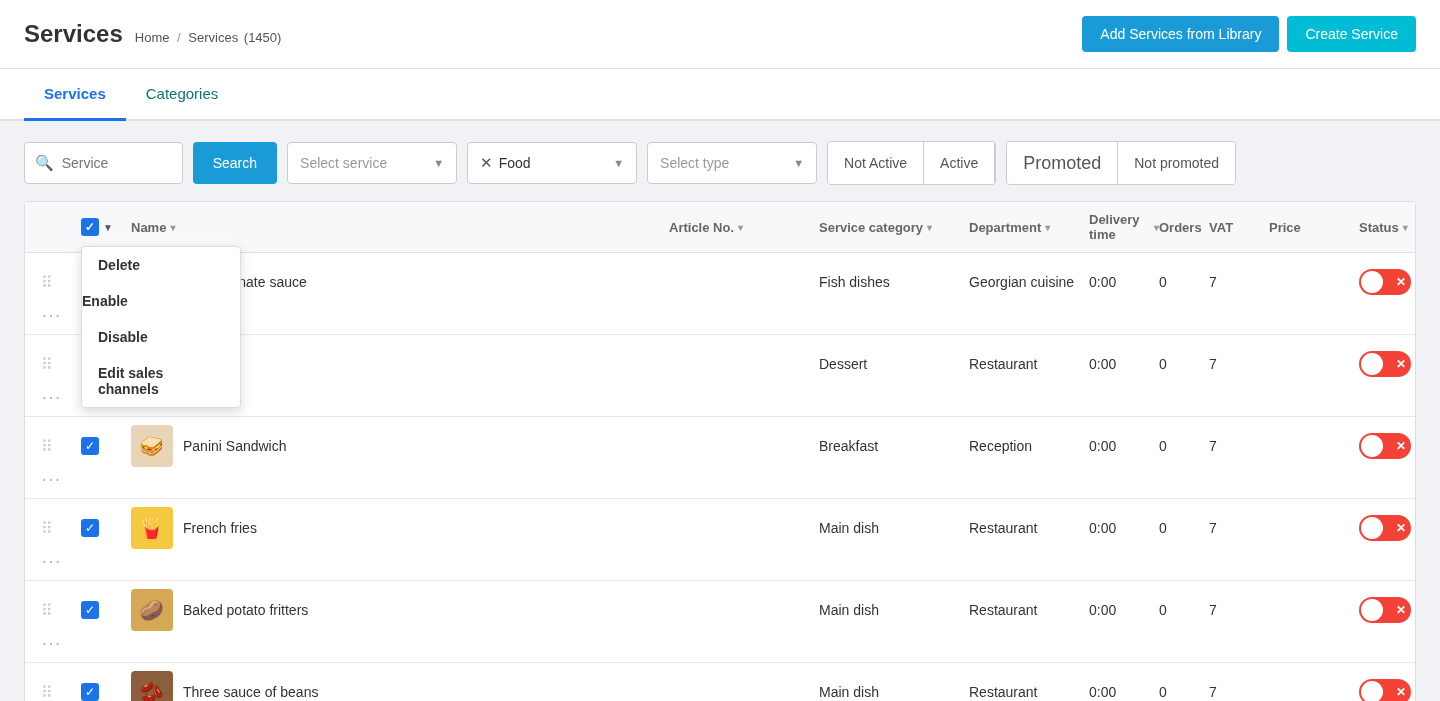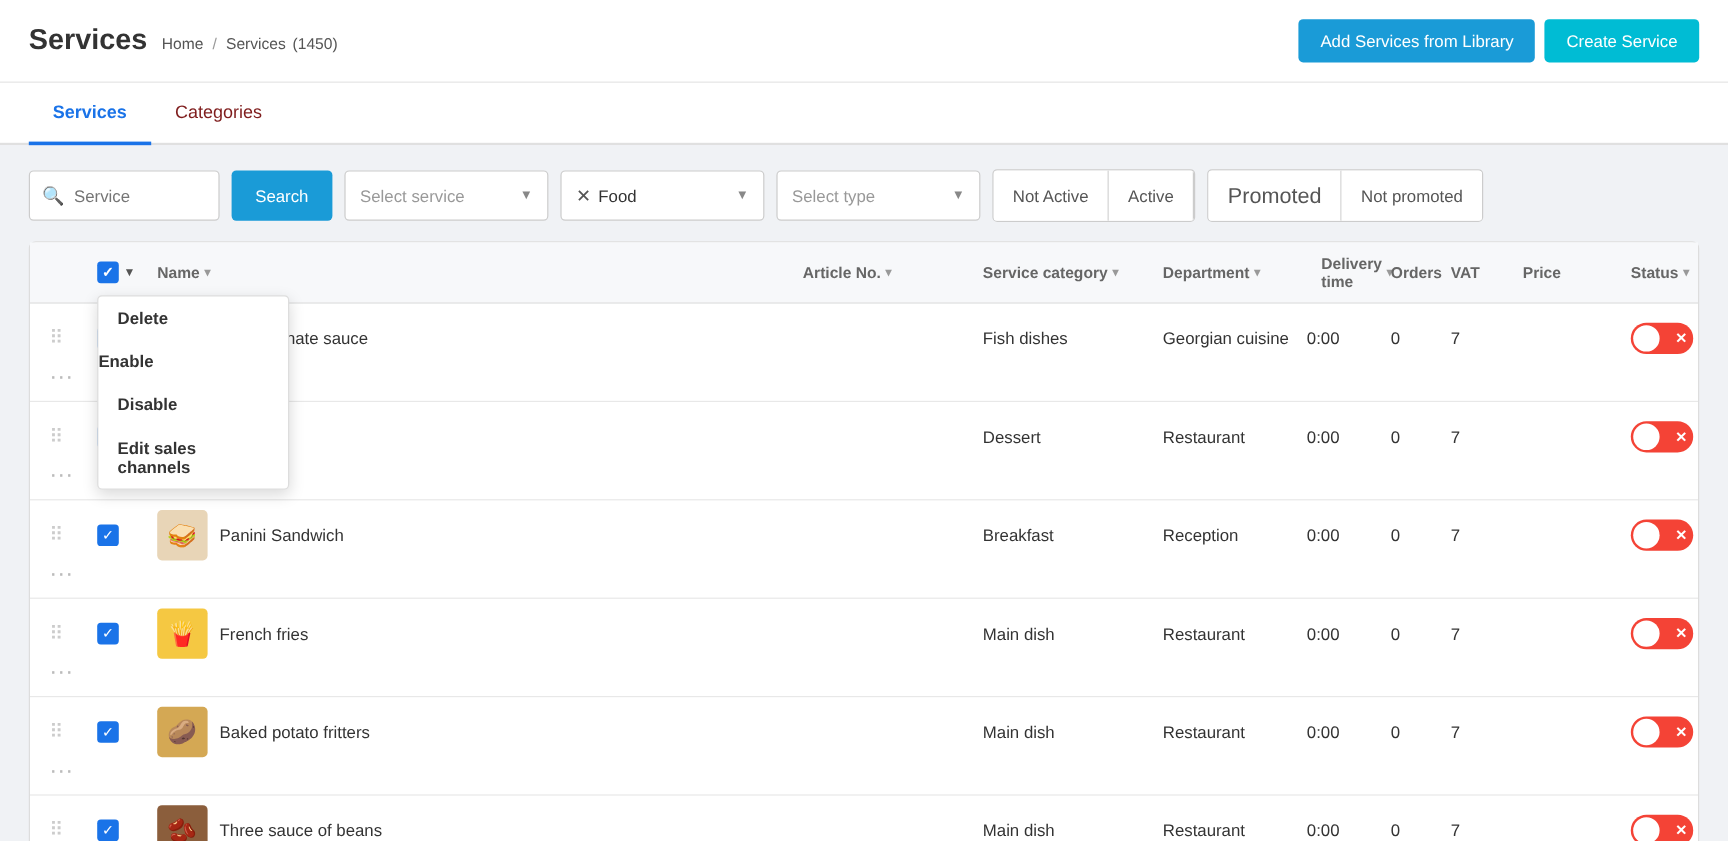--- a/index.html
+++ b/index.html
@@ -21,21 +21,21 @@
   <div style="display:flex; gap:8px;">
     <button style="background:#1a9bd7; color:#fff; border:none; padding:10px 18px; border-radius:4px; cursor:pointer; font-size:14px; font-weight:500;">Add Services from Library</button>
     <button style="background:#00bcd4; color:#fff; border:none; padding:10px 18px; border-radius:4px; cursor:pointer; font-size:14px; font-weight:500;">Create Service</button>
   </div>
 </div>
 
 <div style="background:#fff; padding:0 24px; display:flex; border-bottom:2px solid #e0e0e0;">
   <div style="padding:16px 20px; cursor:pointer; font-size:15px; color:#1a73e8; border-bottom:3px solid #1a73e8; margin-bottom:-2px; font-weight:600;">
     <span>Services</span>
   </div>
-  <div style="padding:16px 20px; cursor:pointer; font-size:15px; color:#7f1d1d; border-bottom:3px solid transparent; margin-bottom:-2px;">
+  <div style="padding:16px 20px; cursor:pointer; font-size:15px; color:#0f766e; border-bottom:3px solid transparent; margin-bottom:-2px;">
     <span>Categories</span>
   </div>
 </div>
 
 <div style="padding:20px 24px; background:#f0f2f5; min-height:600px;">
 
   <div style="display:flex; align-items:center; gap:10px; margin-bottom:16px; flex-wrap:wrap;">
 
     <div style="display:flex; align-items:center; background:#fff; border:1px solid #ccc; border-radius:4px; padding:0 10px; height:42px; gap:8px;">
       <span style="color:#999; font-size:15px;">🔍</span>
@@ -96,21 +96,21 @@
         <span style="font-size:10px; color:#999;">▾</span>
       </div>
       <div style="display:flex; align-items:center; gap:4px; cursor:pointer;">
         <span>Service category</span>
         <span style="font-size:10px; color:#999;">▾</span>
       </div>
       <div style="display:flex; align-items:center; gap:4px; cursor:pointer;">
         <span>Department</span>
         <span style="font-size:10px; color:#999;">▾</span>
       </div>
-      <div style="display:flex; align-items:center; gap:4px; cursor:pointer;margin-left:12px;">
+      <div style="display:flex; align-items:center; gap:4px; cursor:pointer;">
         <span>Delivery time</span>
         <span style="font-size:10px; color:#999;">▾</span>
       </div>
       <div><span>Orders</span></div>
       <div><span>VAT</span></div>
       <div><span>Price</span></div>
       <div style="display:flex; align-items:center; gap:4px; cursor:pointer;">
         <span>Status</span>
         <span style="font-size:10px; color:#999;">▾</span>
       </div>

